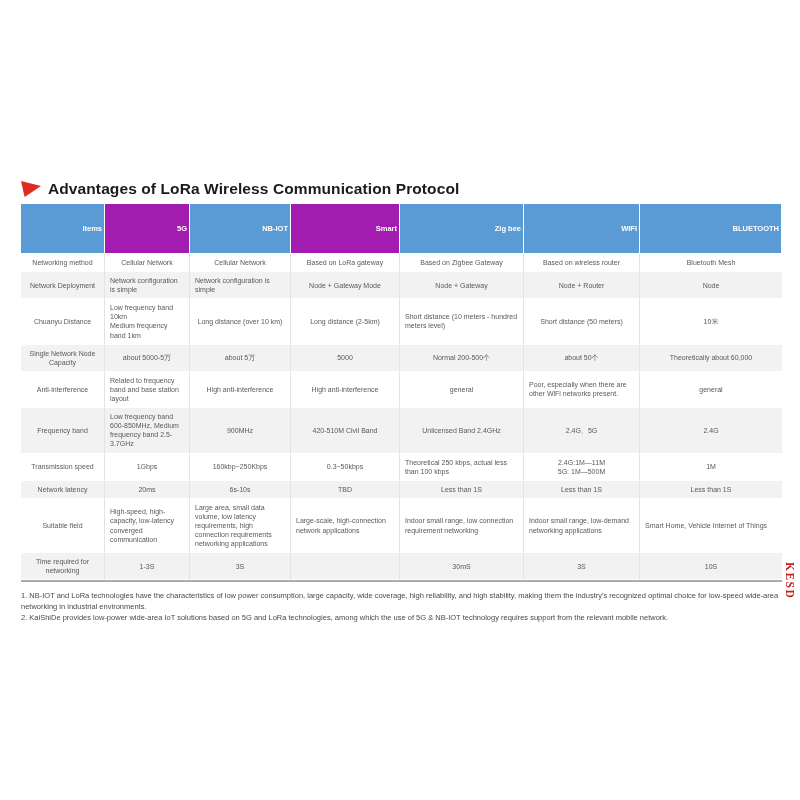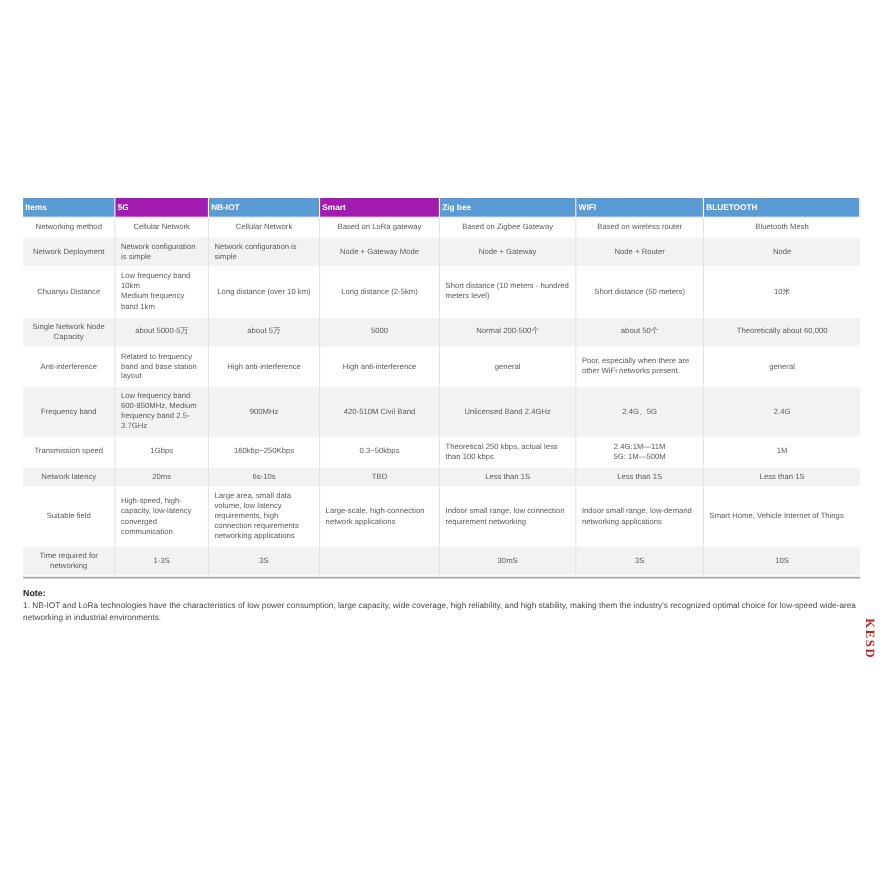--- a/index.html
+++ b/index.html
@@ -12,22 +12,22 @@
   .flag { width: 20px; height: 16px; background: #e02b20; margin-right: 7px;
           clip-path: polygon(0 0, 100% 32%, 18% 100%); flex: 0 0 auto; }
   .page-title { font-size: 15.5px; font-weight: bold; color: #1b1b1b; letter-spacing: 0.1px; }
 
   table.cmp { border-collapse: separate; border-spacing: 0; table-layout: fixed; width: 761px;
               border-bottom: 2px solid #ababab; }
   col.c0 { width: 84px; }  col.c1 { width: 85px; }  col.c2 { width: 101px; }
   col.c3 { width: 109px; } col.c4 { width: 124px; } col.c5 { width: 116px; }
   col.c6 { width: 142px; }
 
-  th.hcell { color: #ffffff; font-size: 7.5px; font-weight: bold; text-align: left;
-             padding: 4px 2px; border-right: 1px solid #ffffff; border-bottom: 1px solid #ffffff; }
+  th.hcell { color: #ffffff; font-size: 7.5px; font-weight: bold; text-align: right;
+             padding: 20px 2px; border-right: 1px solid #ffffff; border-bottom: 1px solid #ffffff; }
   th.hcell.light { background: #5b9bd5; }
   th.hcell.dark  { background: #a21caf; }
 
   tbody th.rlabel { font-size: 7px; font-weight: normal; color: #595959; text-align: center;
                     vertical-align: middle; padding: 4px 3px; line-height: 1.3;
                     border-right: 1px solid #e3e3e3; border-bottom: 1px solid #ffffff; }
   tbody td { font-size: 7px; color: #595959; text-align: center; vertical-align: middle;
              padding: 4px 5px; line-height: 1.3; white-space: pre-line;
              border-right: 1px solid #e3e3e3; border-bottom: 1px solid #ffffff; }
   tbody td:last-child { border-right: none; }
@@ -41,20 +41,24 @@
 
   .side-logo { position: absolute; right: 4px; top: 562px; color: #c62320;
                font-weight: bold; font-size: 11.5px; letter-spacing: 1.5px;
                writing-mode: vertical-rl; font-family: "Liberation Serif", serif; }
 </style>
 </head>
 <body>
 
 <div class="content">
 
+  <div class="title-row">
+    <div class="flag"></div>
+    <div class="page-title">Advantages of LoRa Wireless Communication Protocol</div>
+  </div>
 
   <table class="cmp">
     <colgroup>
       <col class="c0">
         <col class="c1">
         <col class="c2">
         <col class="c3">
       <col class="c4">
         <col class="c5">
         <col class="c6">
@@ -160,19 +164,19 @@
           <td>3S</td>
           <td></td>
           <td>30mS</td>
           <td>3S</td>
           <td>10S</td>
         </tr>
       </tbody>
   </table>
 
   <div class="note">
-    <div class="note-heading">Note:</div>
     <div class="note-line">1. NB-IOT and LoRa technologies have the characteristics of low power consumption, large capacity, wide coverage, high reliability, and high stability, making them the industry's recognized optimal choice for low-speed wide-area networking in industrial environments.</div>
+    <div class="note-line">2. KaiShiDe provides low-power wide-area IoT solutions based on 5G and LoRa technologies, among which the use of 5G &amp; NB-IOT technology requires support from the relevant mobile network.</div>
   </div>
 
 </div>
 
 <div class="side-logo">KESD</div>
 
 </body></html>

